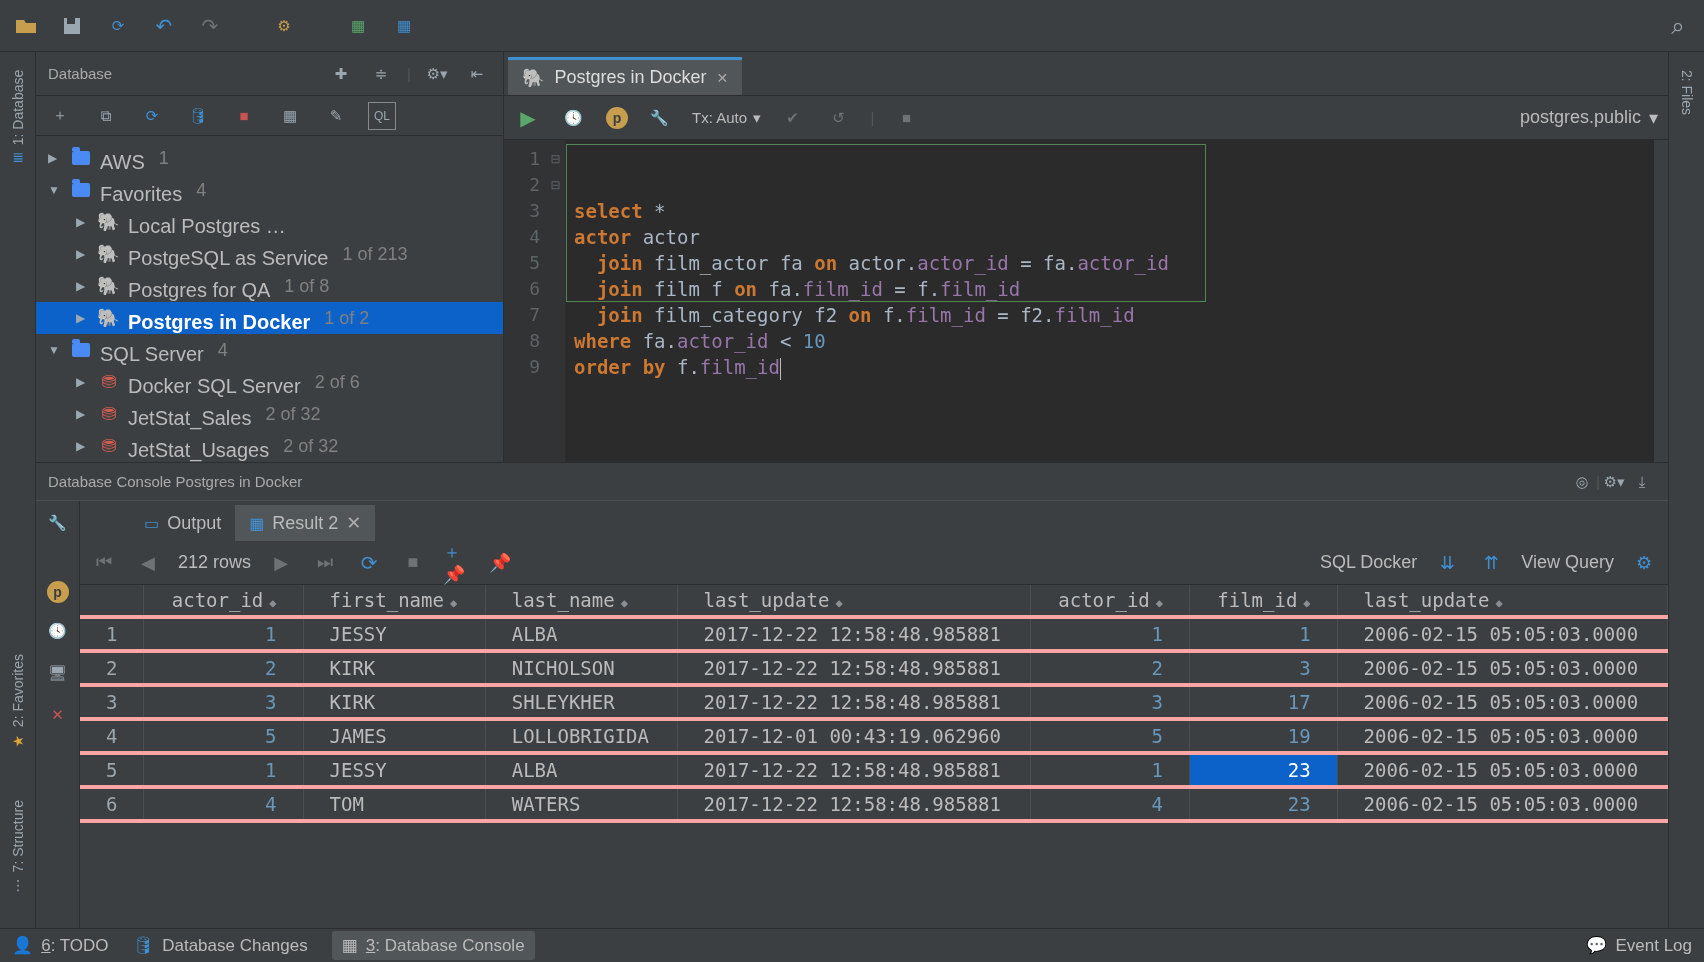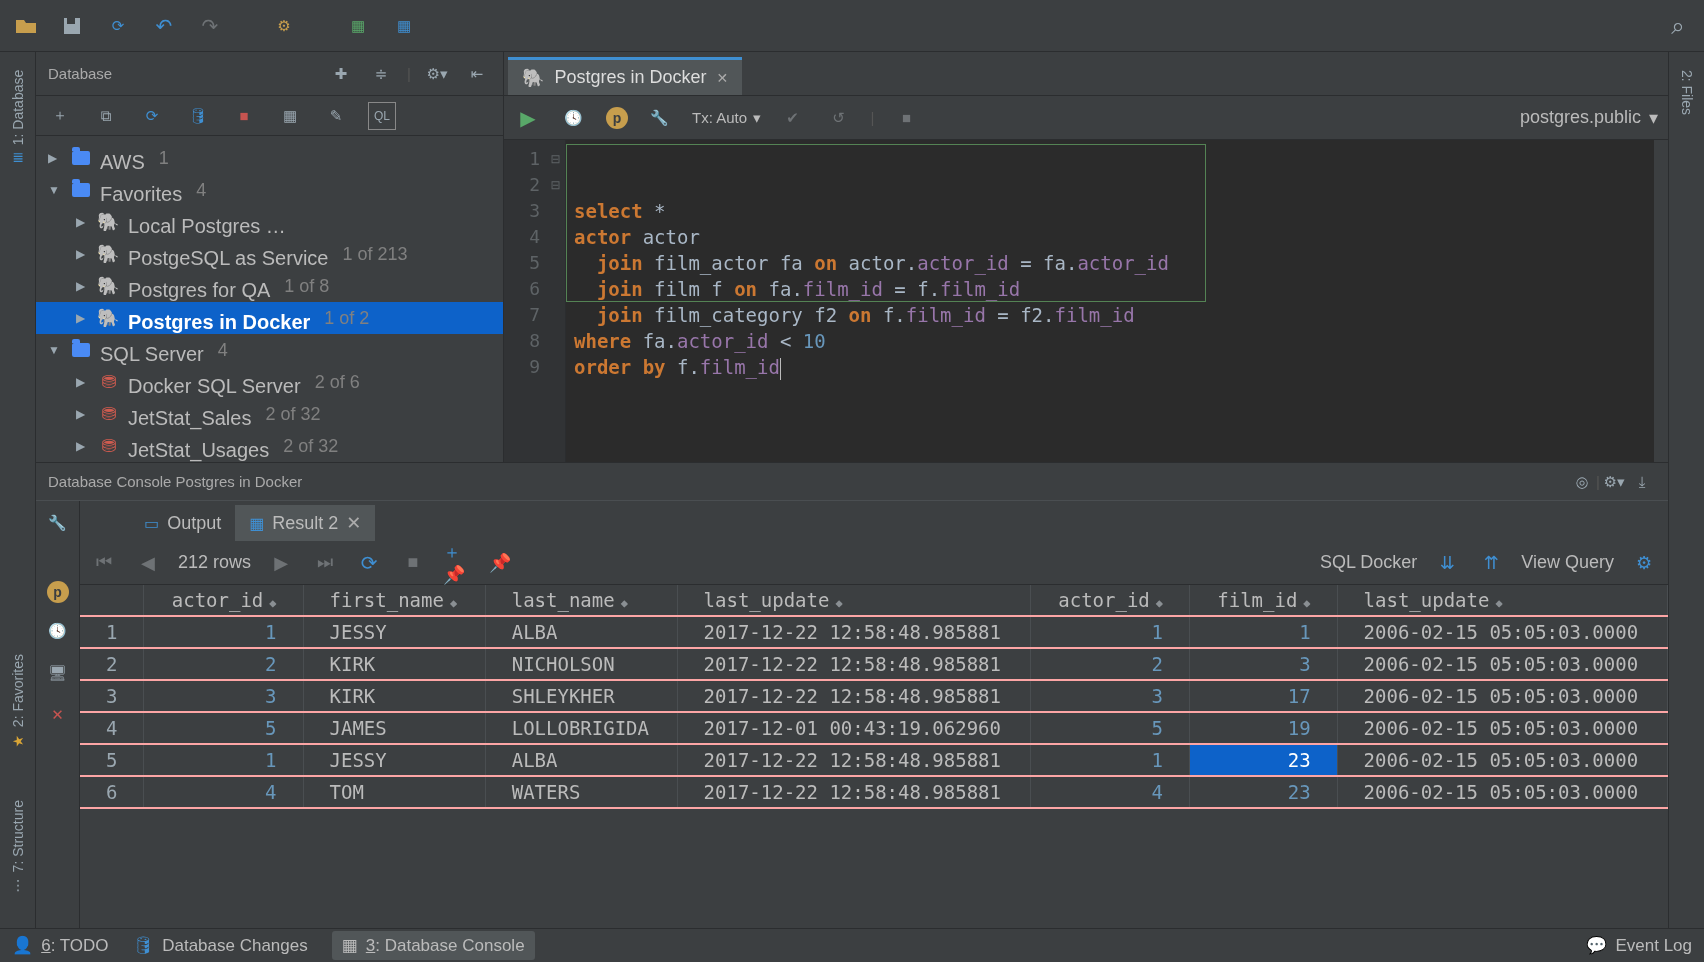--- a/index.html
+++ b/index.html
@@ -208,21 +208,21 @@
   }
   .results-toolbar .spacer { flex:1; }
   .grid {
     flex:1; overflow:auto; font-family: "Menlo","Consolas",monospace; font-size:19px;
     color:#bbb;
   }
   table.data {
     border-collapse:collapse; width:100%;
   }
   table.data th, table.data td {
-    border-right:1px solid #4a4e51; border-bottom:2px solid #fca5a5;
+    border-right:1px solid #4a4e51; border-bottom:4px solid #fca5a5;
     padding:4px 26px; text-align:left; height:30px; white-space:nowrap;
   }
   table.data th {
     background:#3c3f41; position:sticky; top:0; color:#bbb; font-weight:normal;
   }
   table.data th .sort { color:#8a8f93; font-size:12px; margin-left:6px;}
   table.data td.num, table.data th.num { text-align:right; }
   .rownum-col { background:#3c3f41; color:#9aa7b0; text-align:right; width:50px;}
   tr.sel td.highlight { background:#0d62c9; color:#fff; }
   

